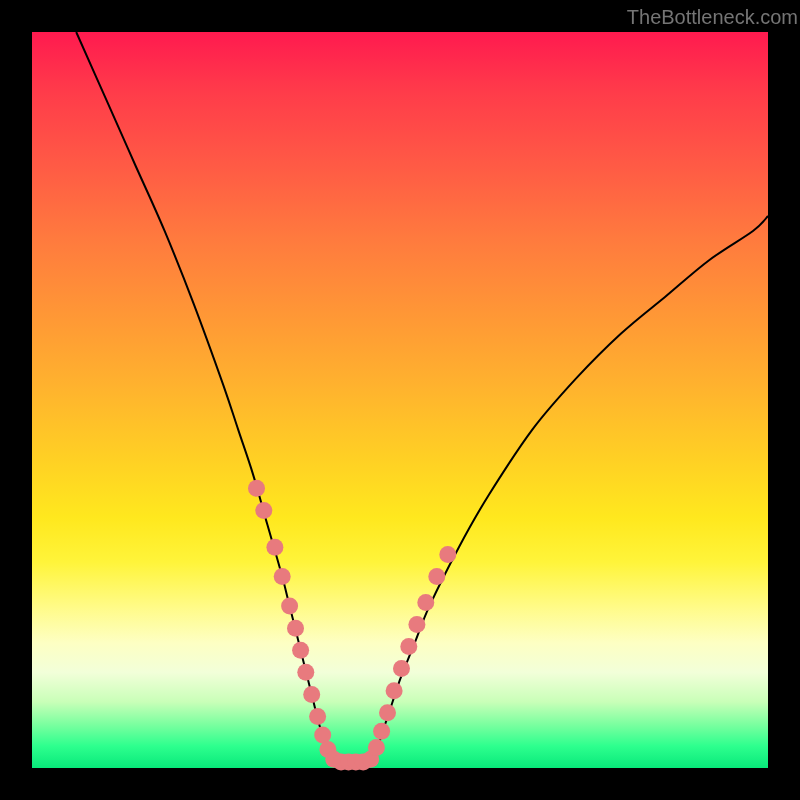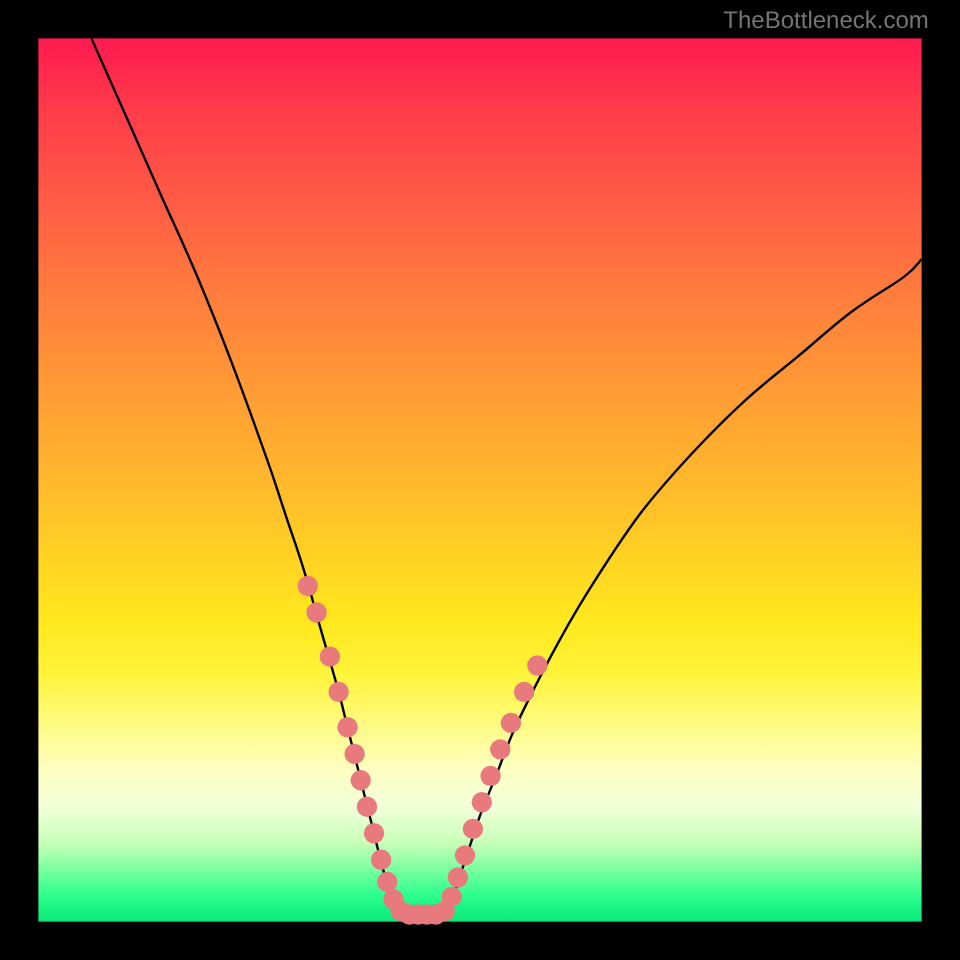--- a/index.html
+++ b/index.html
@@ -41,21 +41,21 @@
       #f2ffd9 87%,
       #c9ffb8 91%,
       #7dffa0 94%,
       #2eff8e 97%,
       #08e97a 100%
     );
   }
   .watermark {
     position: absolute;
     top: 6px;
-    right: 26px;
+    right: 2px;
     color: #757575;
     font-size: 20px;
     letter-spacing: 0px;
     font-weight: 400;
   }
   svg.curves {
     position: absolute;
     top: 32px;
     left: 32px;
     width: 736px;

